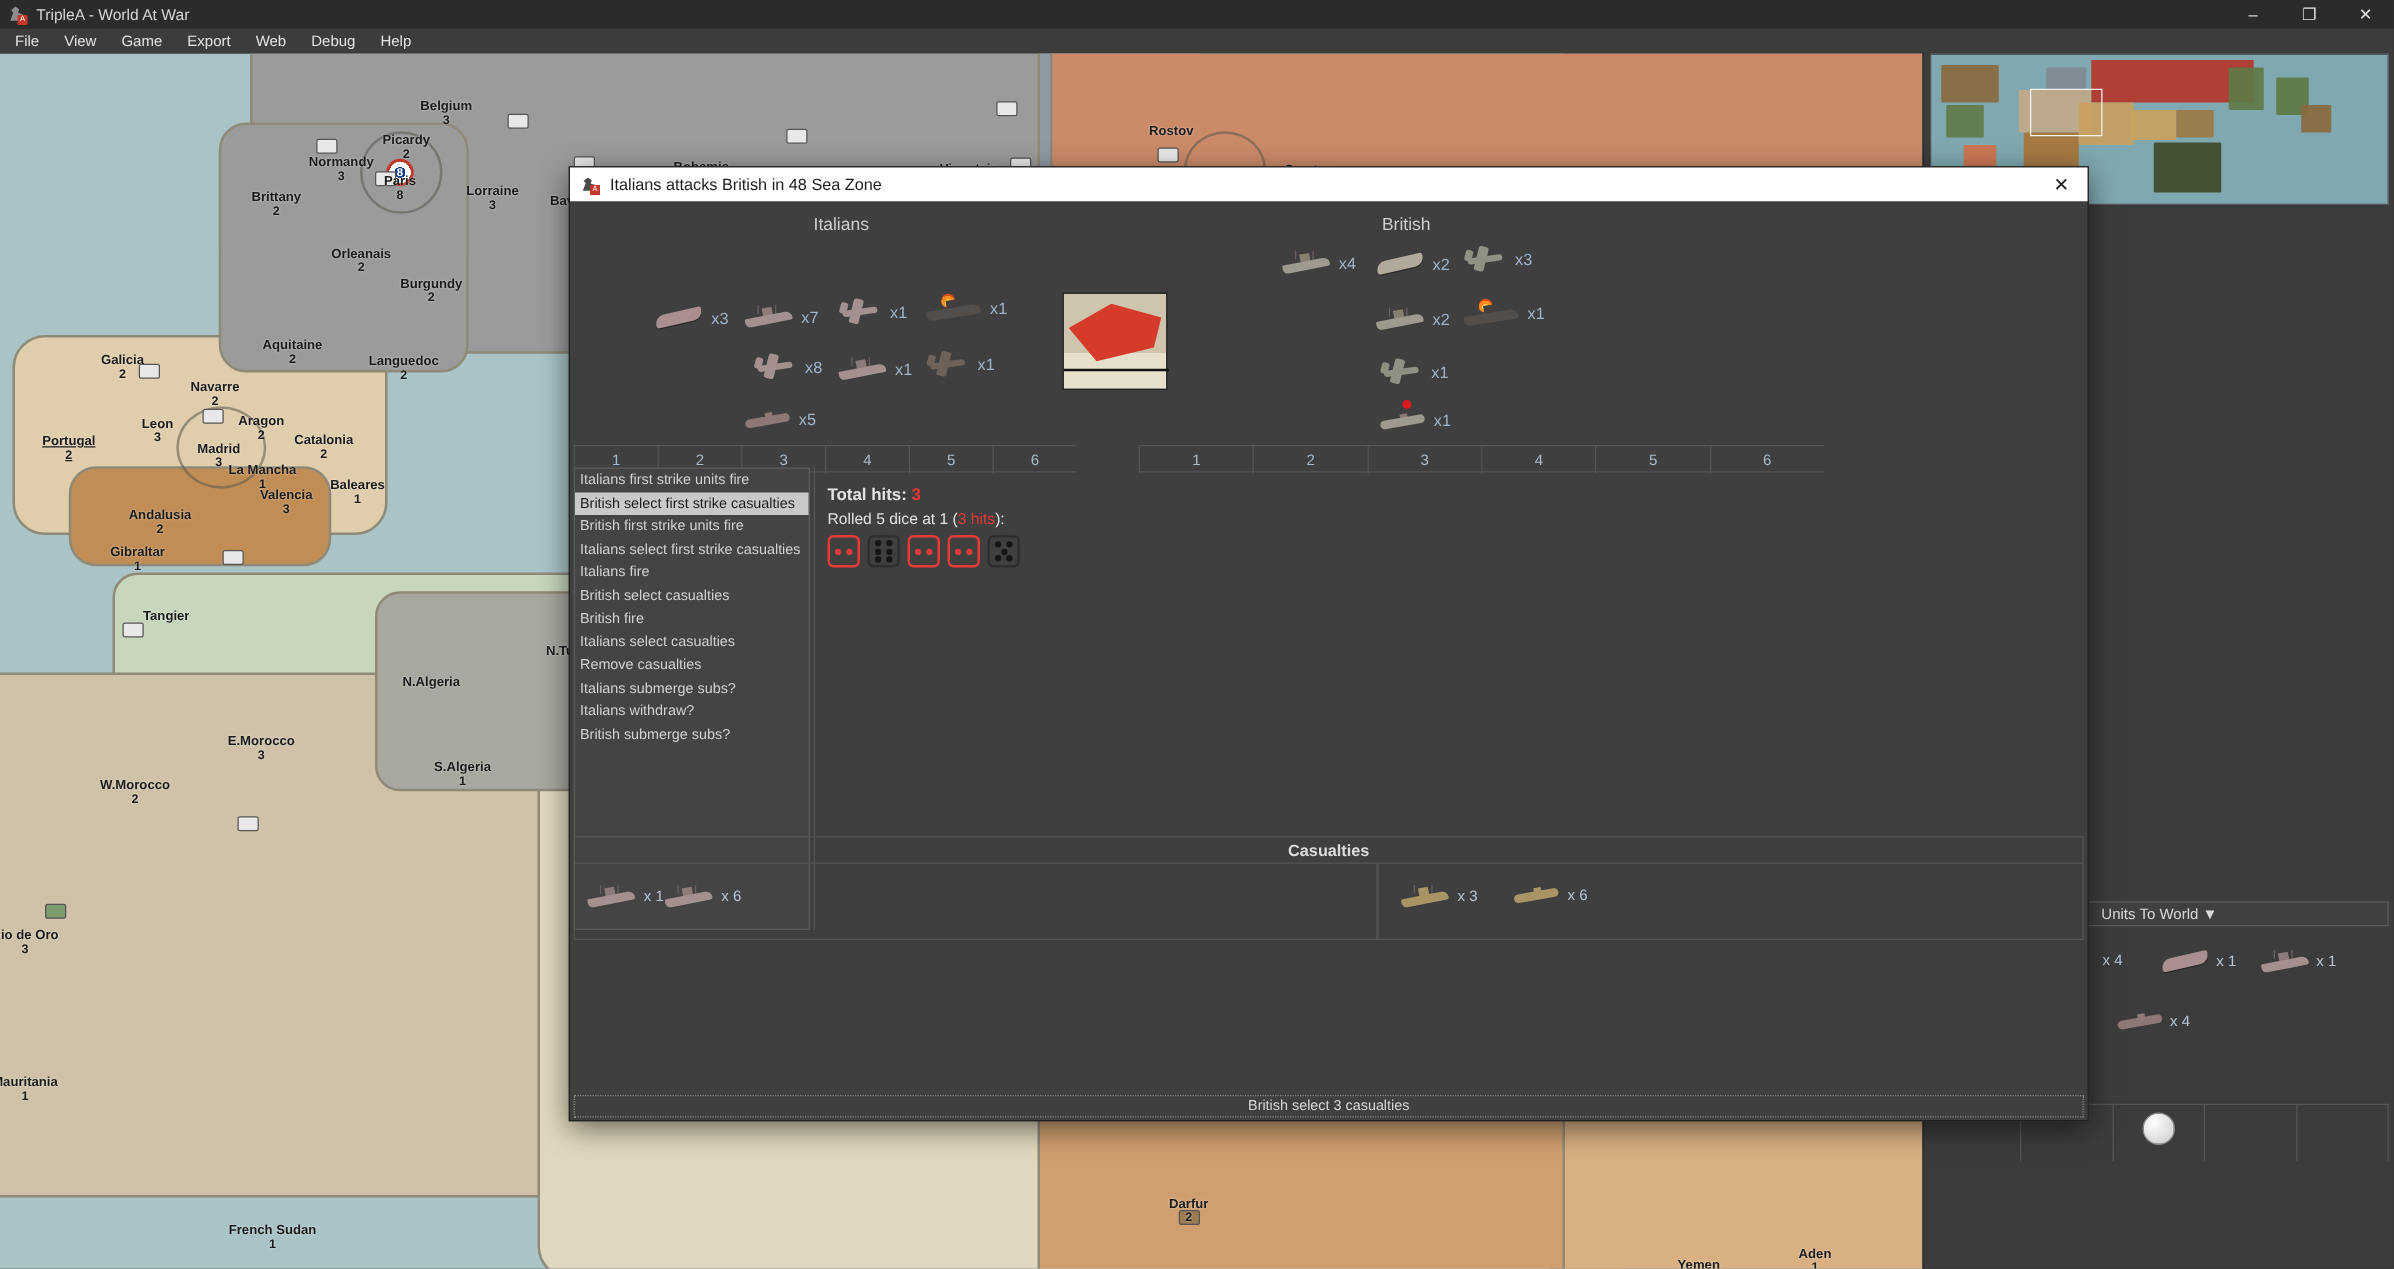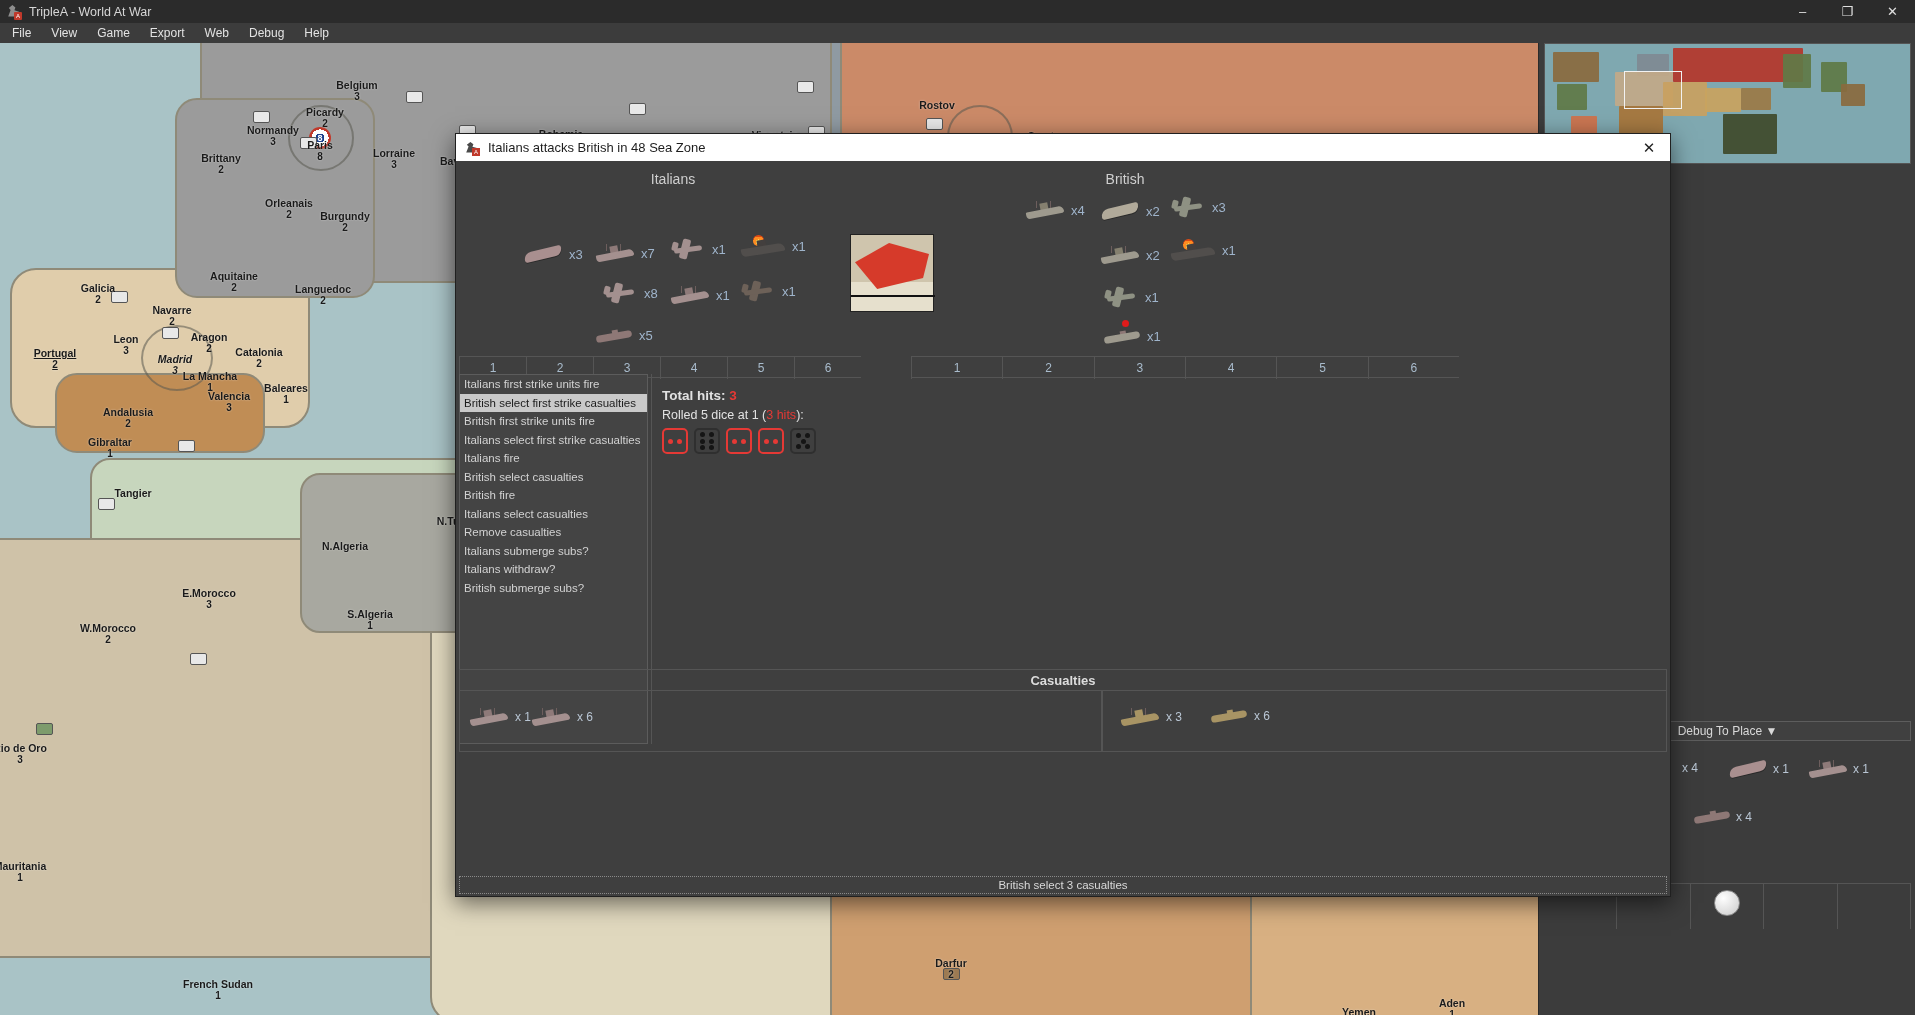--- a/index.html
+++ b/index.html
@@ -320,39 +320,39 @@
     <div class="unit-chip g" style="left:36px;top:680px;"></div>
     <div class="unit-chip br" style="left:943px;top:925px;"></div>
 
     <div id="map-labels">
         <div class="terr-label" style="left: 357px; top: 37px;"><span>Belgium</span><span class="cnt">3</span></div>
         <div class="terr-label" style="left: 325px; top: 64px;"><span>Picardy</span><span class="cnt">2</span></div>
         <div class="terr-label" style="left: 273px; top: 82px;"><span>Normandy</span><span class="cnt">3</span></div>
         <div class="terr-label" style="left: 221px; top: 110px;"><span>Brittany</span><span class="cnt">2</span></div>
         <div class="terr-label" style="left: 320px; top: 97px;"><span>Paris</span><span class="cnt">8</span></div>
         <div class="terr-label" style="left: 289px; top: 155px;"><span>Orleanais</span><span class="cnt">2</span></div>
-        <div class="terr-label" style="left: 345px; top: 168px;"><span>Burgundy</span><span class="cnt">2</span></div>
+        <div class="terr-label" style="left: 345px; top: 179px;"><span>Burgundy</span><span class="cnt">2</span></div>
         <div class="terr-label" style="left: 394px; top: 105px;"><span>Lorraine</span><span class="cnt">3</span></div>
         <div class="terr-label" style="left: 459px; top: 113px;"><span>Bavaria</span></div>
         <div class="terr-label" style="left: 561px; top: 86px;"><span>Bohemia</span><span class="cnt">5</span></div>
         <div class="terr-label" style="left: 677px; top: 91px;"><span>Krakow</span><span class="cnt">3</span></div>
         <div class="terr-label" style="left: 775px; top: 87px;"><span>Vinnytsia</span></div>
         <div class="terr-label" style="left: 875px; top: 107px;"><span>Donetsk</span></div>
         <div class="terr-label" style="left: 937px; top: 57px;"><span>Rostov</span></div>
         <div class="terr-label" style="left: 978px; top: 98px;"><span>Stalingrad</span></div>
         <div class="terr-label" style="left: 1047px; top: 88px;"><span>Saratov</span><span class="cnt">1</span></div>
         <div class="terr-label" style="left: 234px; top: 228px;"><span>Aquitaine</span><span class="cnt">2</span></div>
         <div class="terr-label" style="left: 291px; top: 241px; margin-left: 32px;"><span>Languedoc</span><span class="cnt">2</span></div>
         <div class="terr-label" style="left: 98px; top: 240px;"><span>Galicia</span><span class="cnt">2</span></div>
         <div class="terr-label" style="left: 172px; top: 262px;"><span>Navarre</span><span class="cnt">2</span></div>
         <div class="terr-label" style="left: 209px; top: 289px;"><span>Aragon</span><span class="cnt">2</span></div>
         <div class="terr-label" style="left: 259px; top: 304px;"><span>Catalonia</span><span class="cnt">2</span></div>
         <div class="terr-label" style="left: 126px; top: 291px;"><span>Leon</span><span class="cnt">3</span></div>
         <div class="terr-label" style="left: 55px; top: 305px; text-decoration: underline;"><span>Portugal</span><span class="cnt">2</span></div>
-        <div class="terr-label" style="left: 175px; top: 311px; font-style: italic;"><span>Madrid</span><span class="cnt">3</span></div>
+        <div class="terr-label" style="left: 175px; top: 311px;"><span>Madrid</span><span class="cnt">3</span></div>
         <div class="terr-label" style="left: 210px; top: 328px;"><span>La Mancha</span><span class="cnt">1</span></div>
         <div class="terr-label" style="left: 229px; top: 348px;"><span>Valencia</span><span class="cnt">3</span></div>
         <div class="terr-label" style="left: 286px; top: 340px;"><span>Baleares</span><span class="cnt">1</span></div>
         <div class="terr-label" style="left: 128px; top: 364px;"><span>Andalusia</span><span class="cnt">2</span></div>
         <div class="terr-label" style="left: 110px; top: 394px;"><span>Gibraltar</span><span class="cnt">1</span></div>
         <div class="terr-label" style="left: 133px; top: 445px;"><span>Tangier</span></div>
         <div class="terr-label" style="left: 108px; top: 580px;"><span>W.Morocco</span><span class="cnt">2</span></div>
         <div class="terr-label" style="left: 209px; top: 545px;"><span>E.Morocco</span><span class="cnt">3</span></div>
         <div class="terr-label" style="left: 345px; top: 498px;"><span>N.Algeria</span></div>
         <div class="terr-label" style="left: 370px; top: 566px;"><span>S.Algeria</span><span class="cnt">1</span></div>
@@ -396,21 +396,21 @@
           <div class="mm-blob" style="left: 276px; top: 18px; width: 26px; height: 30px; background: rgb(94, 122, 69); opacity: 0.92;"></div>
           <div class="mm-blob" style="left: 196px; top: 44px; width: 30px; height: 22px; background: rgb(155, 122, 69); opacity: 0.92;"></div>
           <div class="mm-blob" style="left: 296px; top: 40px; width: 24px; height: 22px; background: rgb(138, 106, 62); opacity: 0.92;"></div>
         </div>
       <div class="mm-view" style="left:79px;top:27px;width:58px;height:38px;"></div>
     </div>
 
 
     <div class="actions-pane"></div>
 
-    <div class="utp-header">Debug To Place ▼</div>
+    <div class="utp-header">Units To World ▼</div>
 
     <div class="utp-body">
       <div class="utp-item" style="left:22px;top:18px;">
         <div class="sprite sp-factory">
           <div class="base"></div>
             <div class="slot"></div>
         </div>
         <div class="lbl">x 1</div>
       </div>
       <div class="utp-item" style="left:110px;top:14px;">

